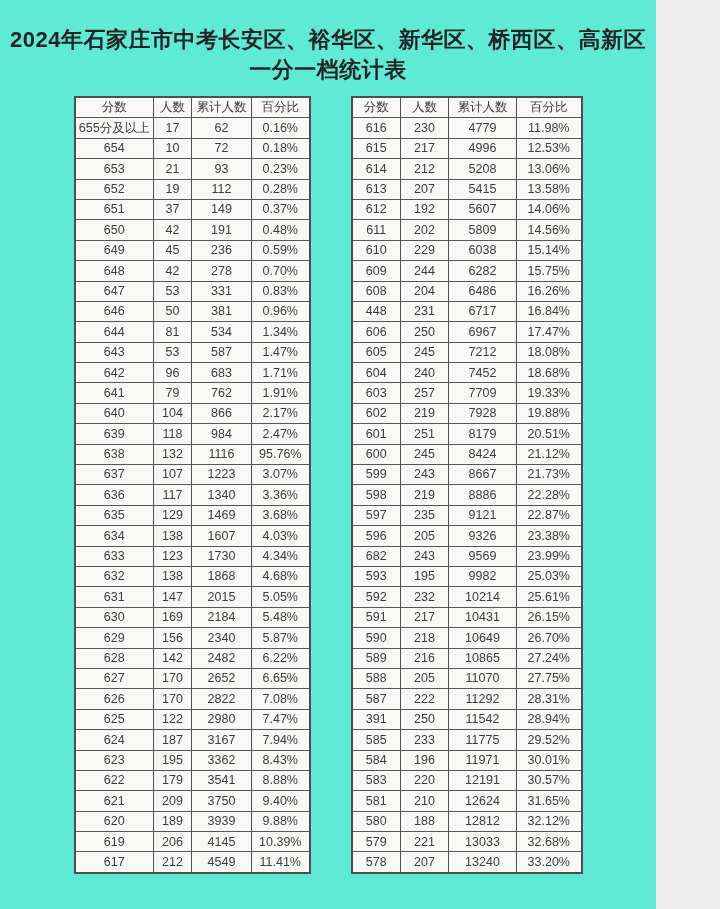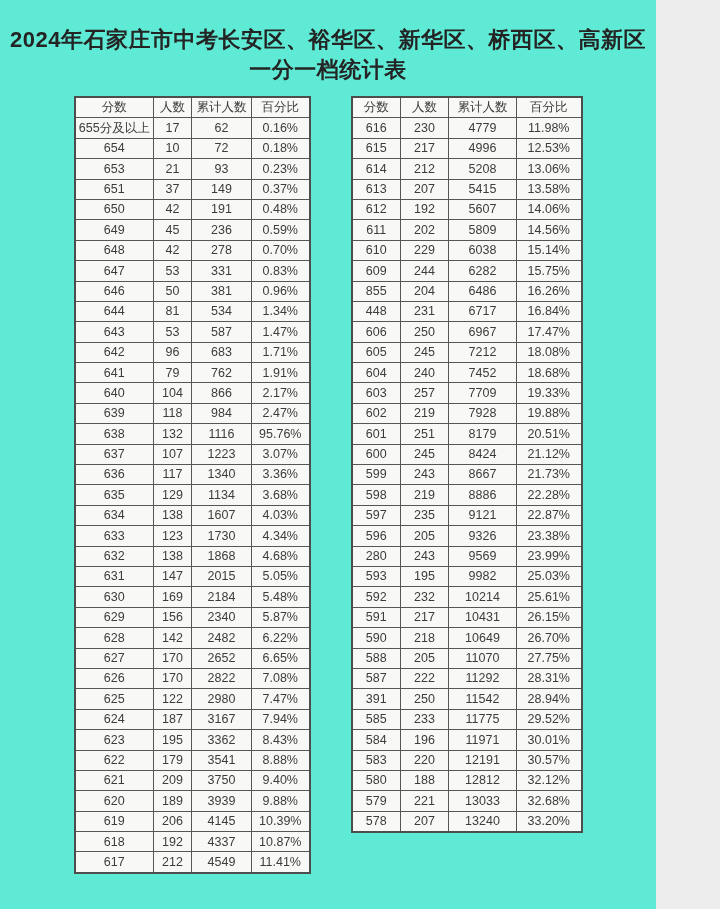--- a/index.html
+++ b/index.html
@@ -88,20 +88,26 @@
             <td>72</td>
             <td>0.18%</td>
           </tr>
           <tr>
             <td>653</td>
             <td>21</td>
             <td>93</td>
             <td>0.23%</td>
           </tr>
           <tr>
+            <td>652</td>
+            <td>19</td>
+            <td>112</td>
+            <td>0.28%</td>
+          </tr>
+          <tr>
             <td>651</td>
             <td>37</td>
             <td>149</td>
             <td>0.37%</td>
           </tr>
           <tr>
             <td>650</td>
             <td>42</td>
             <td>191</td>
             <td>0.48%</td>
@@ -180,21 +186,21 @@
           </tr>
           <tr>
             <td>636</td>
             <td>117</td>
             <td>1340</td>
             <td>3.36%</td>
           </tr>
           <tr>
             <td>635</td>
             <td>129</td>
-            <td>1134</td>
+            <td>1469</td>
             <td>3.68%</td>
           </tr>
           <tr>
             <td>634</td>
             <td>138</td>
             <td>1607</td>
             <td>4.03%</td>
           </tr>
           <tr>
             <td>633</td>
@@ -278,26 +284,20 @@
             <td>620</td>
             <td>189</td>
             <td>3939</td>
             <td>9.88%</td>
           </tr>
           <tr>
             <td>619</td>
             <td>206</td>
             <td>4145</td>
             <td>10.39%</td>
-          </tr>
-          <tr>
-            <td>618</td>
-            <td>192</td>
-            <td>4337</td>
-            <td>10.87%</td>
           </tr>
           <tr>
             <td>617</td>
             <td>212</td>
             <td>4549</td>
             <td>11.41%</td>
           </tr>
         </tbody>
       </table>
     <table class="score-table t-right">
@@ -358,21 +358,21 @@
             <td>6038</td>
             <td>15.14%</td>
           </tr>
           <tr>
             <td>609</td>
             <td>244</td>
             <td>6282</td>
             <td>15.75%</td>
           </tr>
           <tr>
-            <td>855</td>
+            <td>608</td>
             <td>204</td>
             <td>6486</td>
             <td>16.26%</td>
           </tr>
           <tr>
             <td>448</td>
             <td>231</td>
             <td>6717</td>
             <td>16.84%</td>
           </tr>
@@ -436,21 +436,21 @@
             <td>9121</td>
             <td>22.87%</td>
           </tr>
           <tr>
             <td>596</td>
             <td>205</td>
             <td>9326</td>
             <td>23.38%</td>
           </tr>
           <tr>
-            <td>280</td>
+            <td>682</td>
             <td>243</td>
             <td>9569</td>
             <td>23.99%</td>
           </tr>
           <tr>
             <td>593</td>
             <td>195</td>
             <td>9982</td>
             <td>25.03%</td>
           </tr>
@@ -466,20 +466,26 @@
             <td>10431</td>
             <td>26.15%</td>
           </tr>
           <tr>
             <td>590</td>
             <td>218</td>
             <td>10649</td>
             <td>26.70%</td>
           </tr>
           <tr>
+            <td>589</td>
+            <td>216</td>
+            <td>10865</td>
+            <td>27.24%</td>
+          </tr>
+          <tr>
             <td>588</td>
             <td>205</td>
             <td>11070</td>
             <td>27.75%</td>
           </tr>
           <tr>
             <td>587</td>
             <td>222</td>
             <td>11292</td>
             <td>28.31%</td>
@@ -500,20 +506,26 @@
             <td>584</td>
             <td>196</td>
             <td>11971</td>
             <td>30.01%</td>
           </tr>
           <tr>
             <td>583</td>
             <td>220</td>
             <td>12191</td>
             <td>30.57%</td>
+          </tr>
+          <tr>
+            <td>581</td>
+            <td>210</td>
+            <td>12624</td>
+            <td>31.65%</td>
           </tr>
           <tr>
             <td>580</td>
             <td>188</td>
             <td>12812</td>
             <td>32.12%</td>
           </tr>
           <tr>
             <td>579</td>
             <td>221</td>

